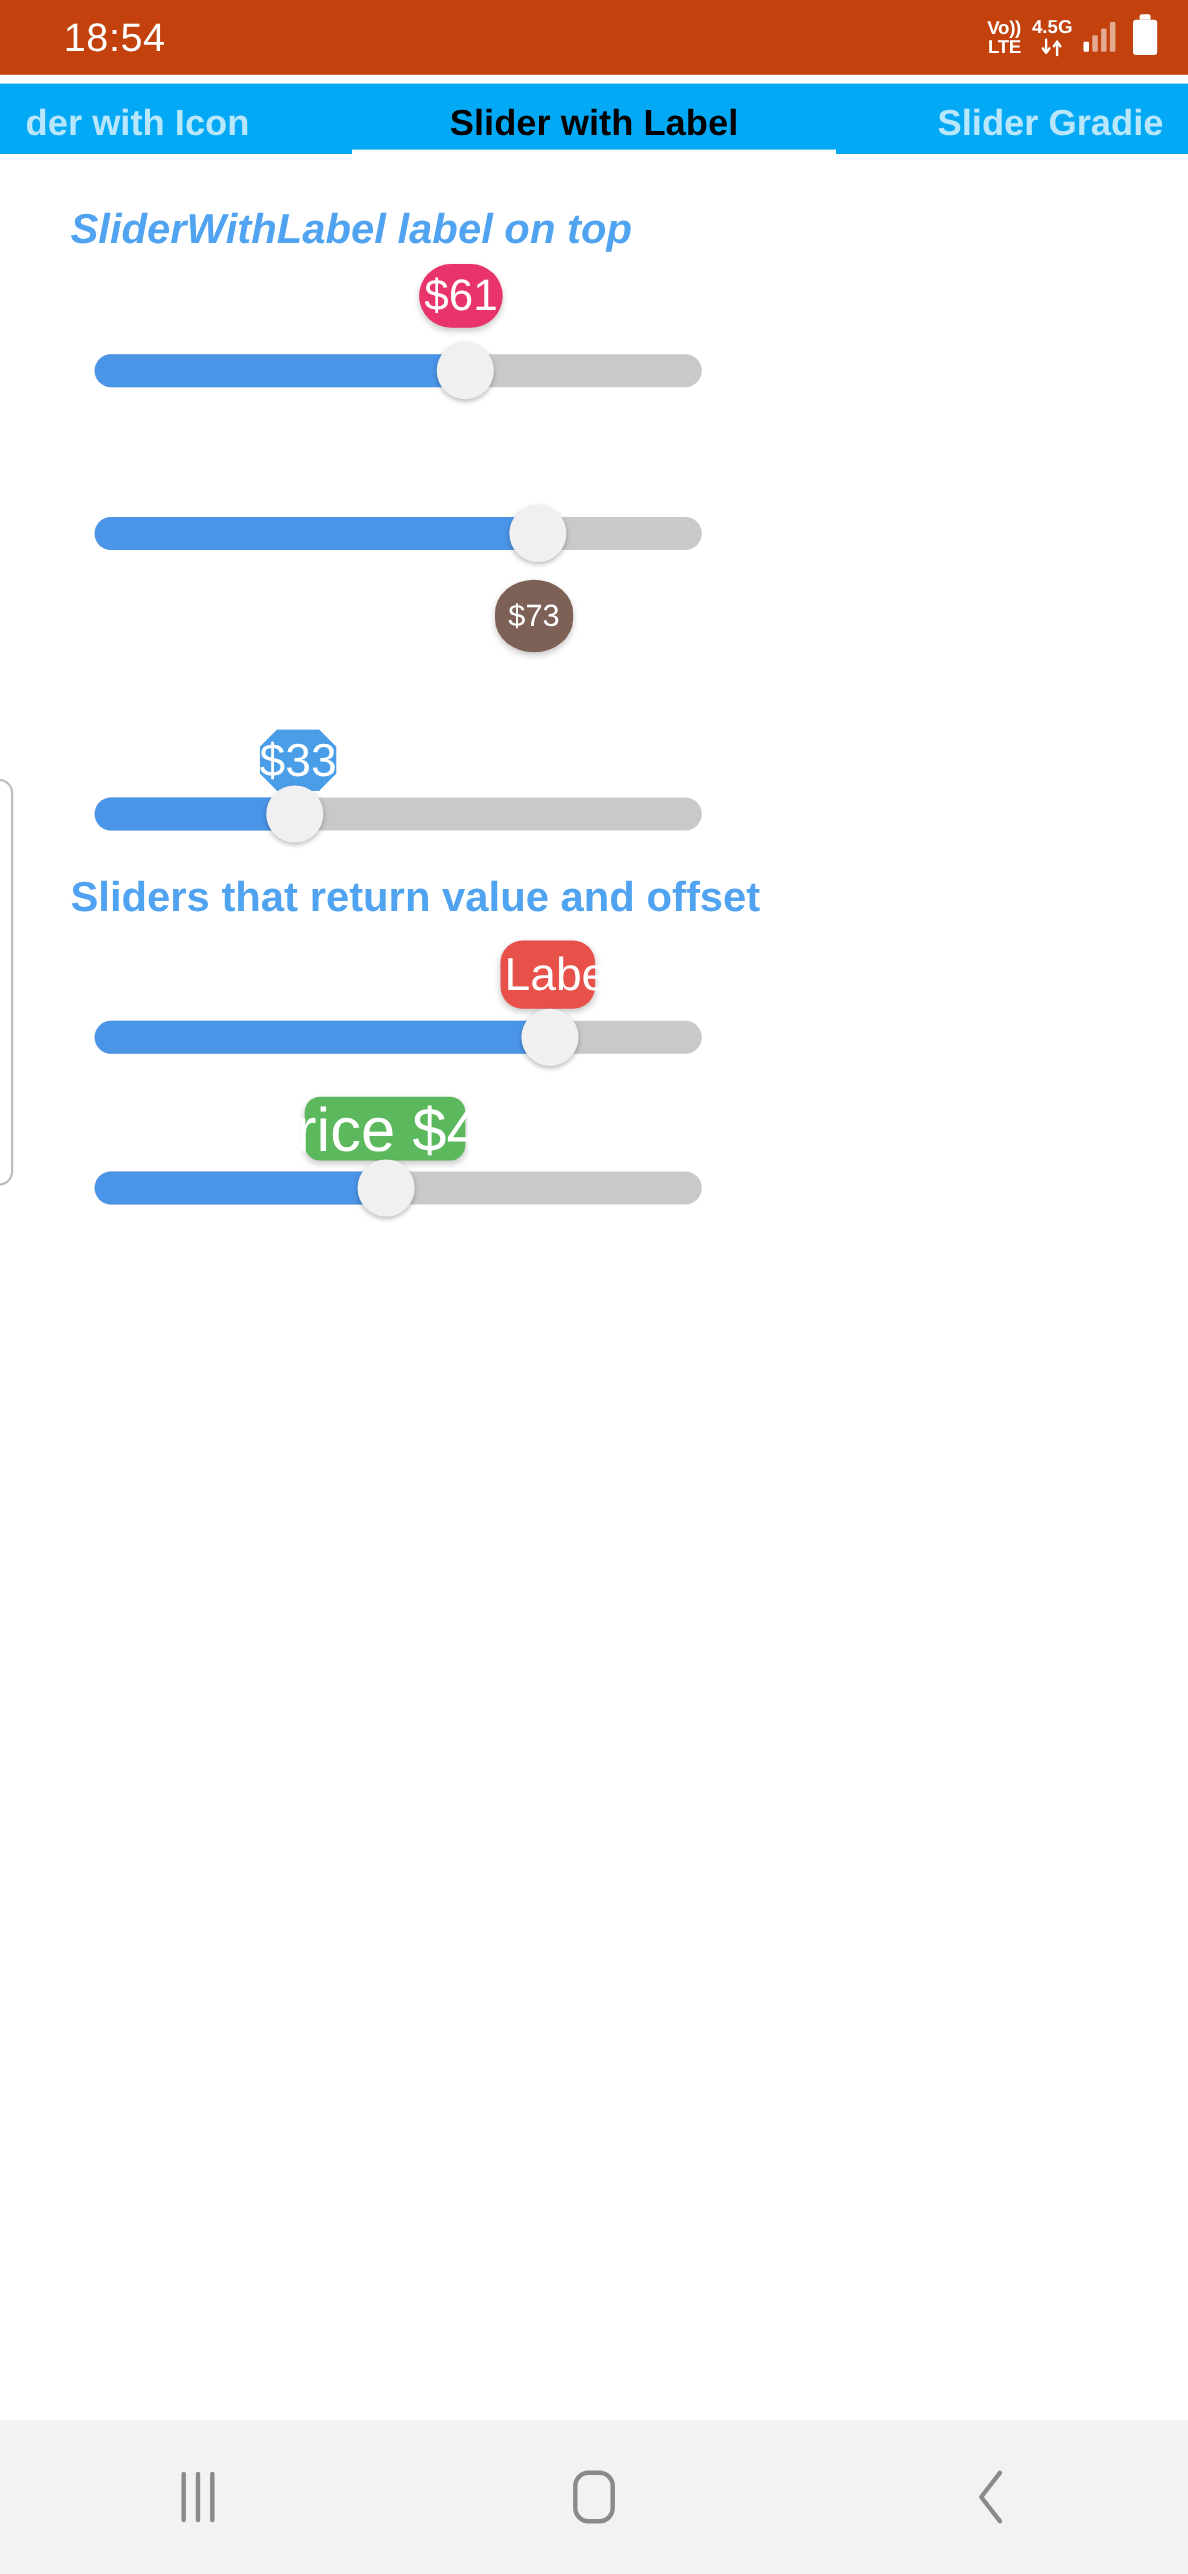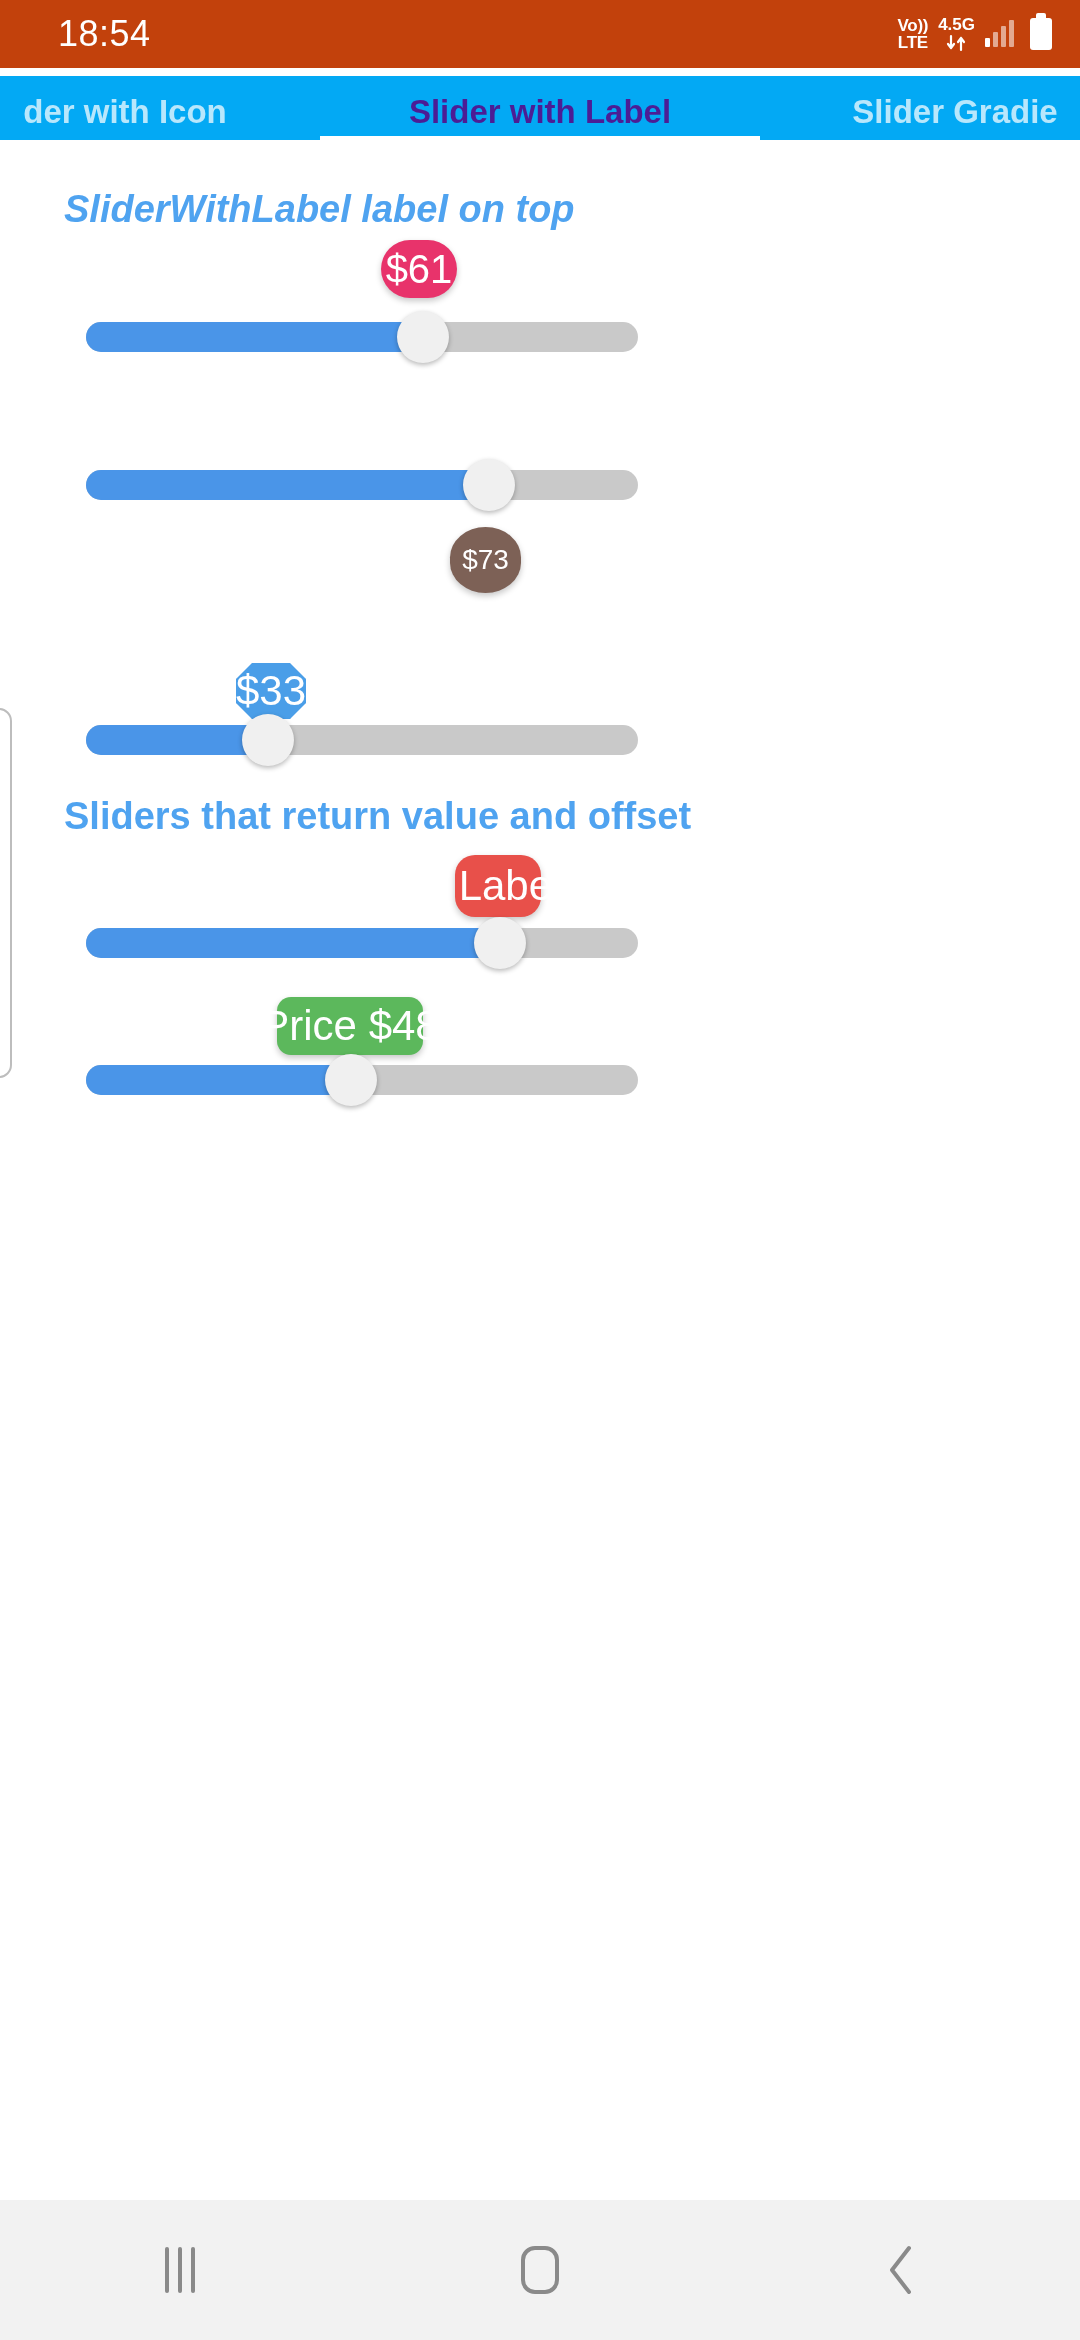--- a/index.html
+++ b/index.html
@@ -13,21 +13,21 @@
 
   
   .statusbar {
     position:absolute; top:0; left:0; width:1080px; height:68px;
     background:#c2410c;
     display:flex; align-items:center; justify-content:space-between;
     padding:0 28px 0 58px;
   }
   .clock { color:#fff; font-size:36px; letter-spacing:0.5px; font-weight:400; }
   .status-icons { display:flex; align-items:center; gap:10px; }
-  .volte { display:flex; flex-direction:column; align-items:center; line-height:1.0; }
+  .volte { display:flex; flex-direction:column; align-items:flex-end; line-height:1.0; }
   .volte span { color:#fff; font-size:17px; font-weight:700; letter-spacing:-0.3px; }
   .netgrp { display:flex; flex-direction:column; align-items:center; line-height:1.0; gap:1px; }
   .netgrp .g { color:#fff; font-size:17px; font-weight:700; }
   .arrows { display:flex; align-items:center; gap:0px; }
   .arrows svg { display:block; }
   .bars { display:flex; align-items:flex-end; gap:3px; height:26px; }
   .bars i { display:block; width:5px; background:#fff; border-radius:1px; }
   .bars i.b1 { height:9px;  opacity:1; }
   .bars i.b2 { height:15px; opacity:.55; }
   .bars i.b3 { height:21px; opacity:.55; }
@@ -39,21 +39,21 @@
   
   .tabbar {
     position:absolute; top:76px; left:0; width:1080px; height:72px;
     background:#03A9F4; display:flex; align-items:center;
   }
   .tab {
     position:absolute; top:0; height:72px; display:flex; align-items:center; justify-content:center;
     font-size:33px; font-weight:700; white-space:nowrap; color:rgba(255,255,255,0.72);
   }
   .tab.tab-left   { left:-40px;  width:330px; }
-  .tab.tab-active { left:320px;  width:440px; color:#4c1d95; }
+  .tab.tab-active { left:320px;  width:440px; color:#000000; }
   .tab.tab-right  { left:790px;  width:330px; }
   .tab-underline {
     position:absolute; top:136px; left:320px; width:440px; height:6px; background:#ffffff;
   }
 
   
   .content { position:absolute; top:140px; left:0; width:1080px; height:2060px; background:#fff; }
 
   .section-title {
     position:absolute; left:64px;
@@ -83,21 +83,21 @@
     box-shadow:0 3px 6px rgba(0,0,0,0.22);
   }
   .badge-pink   { background:#E8336B; border-radius:42px; font-size:40px; }
   .badge-brown  { background:#7D6156; border-radius:50%/46%; font-size:28px; }
   .badge-blue-oct {
     background:#4A9EE8; font-size:42px;
     clip-path:polygon(16px 0, calc(100% - 16px) 0, 100% 16px, 100% calc(100% - 16px),
                       calc(100% - 16px) 100%, 16px 100%, 0 calc(100% - 16px), 0 16px);
   }
   .badge-red   { background:#E8504A; border-radius:20px; font-size:42px; }
-  .badge-green { background:#5CB85C; border-radius:14px; font-size:42px; }
+  .badge-green { background:#5CB85C; border-radius:14px; font-size:56px; }
 
   
   .edge-outline {
     position:absolute; border:2px solid #bdbdbd; border-radius:18px;
     background:transparent;
   }
 
   
   .navbar {
     position:absolute; bottom:0; left:0; width:1080px; height:140px;

